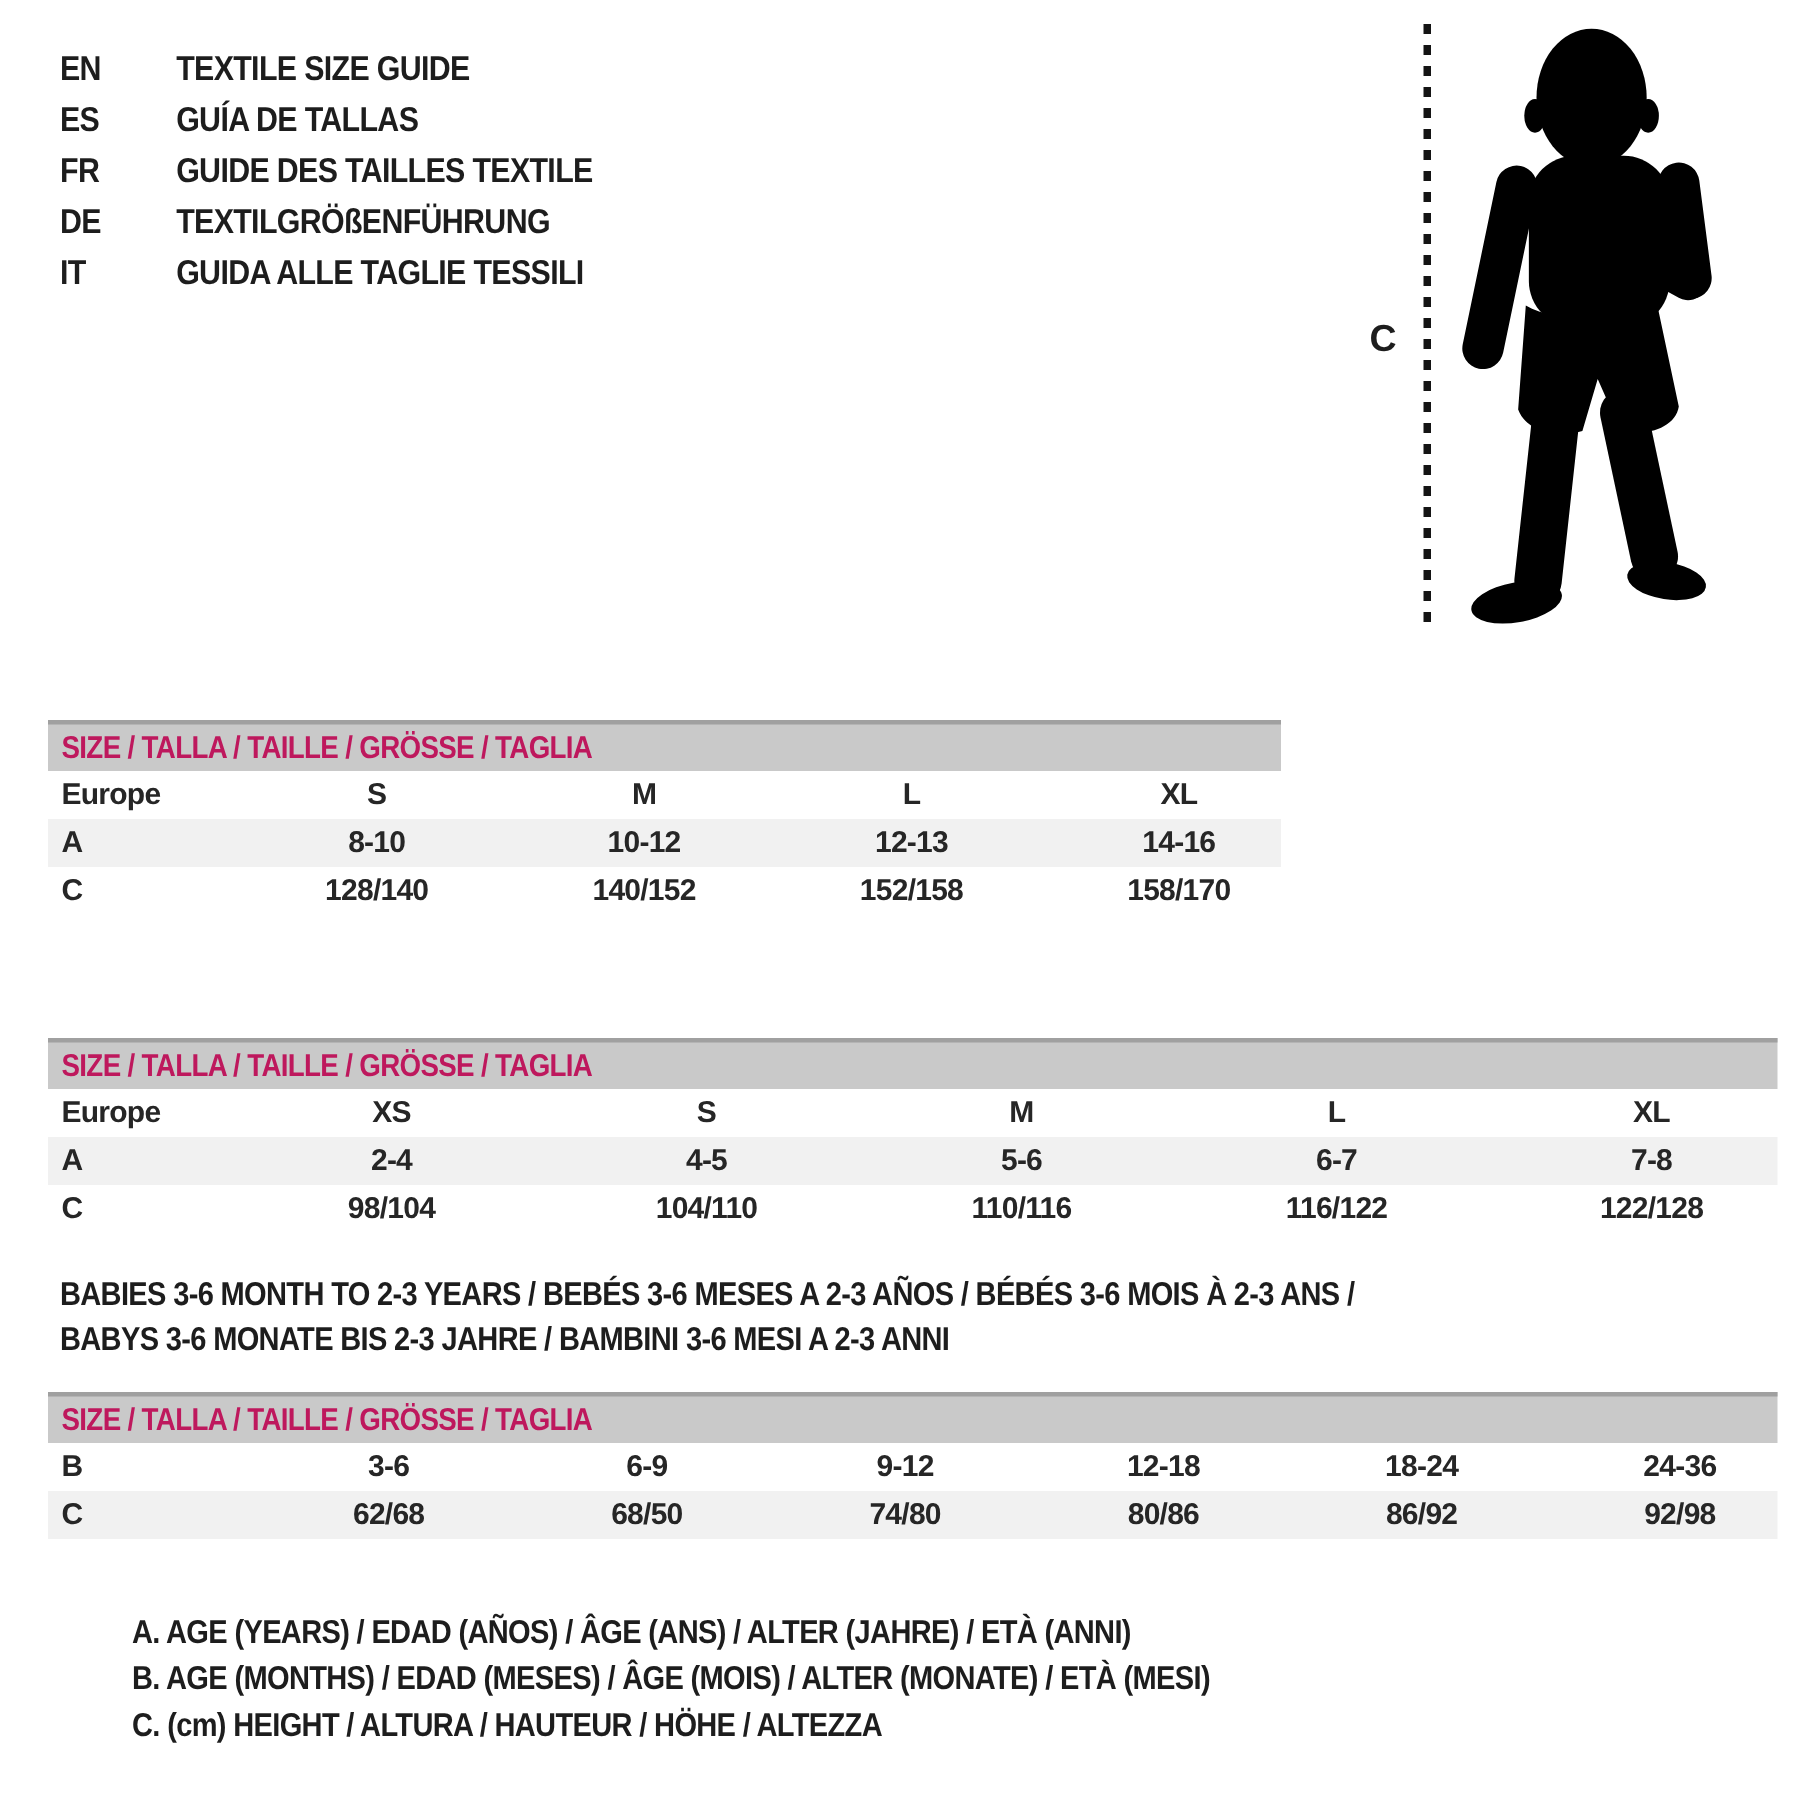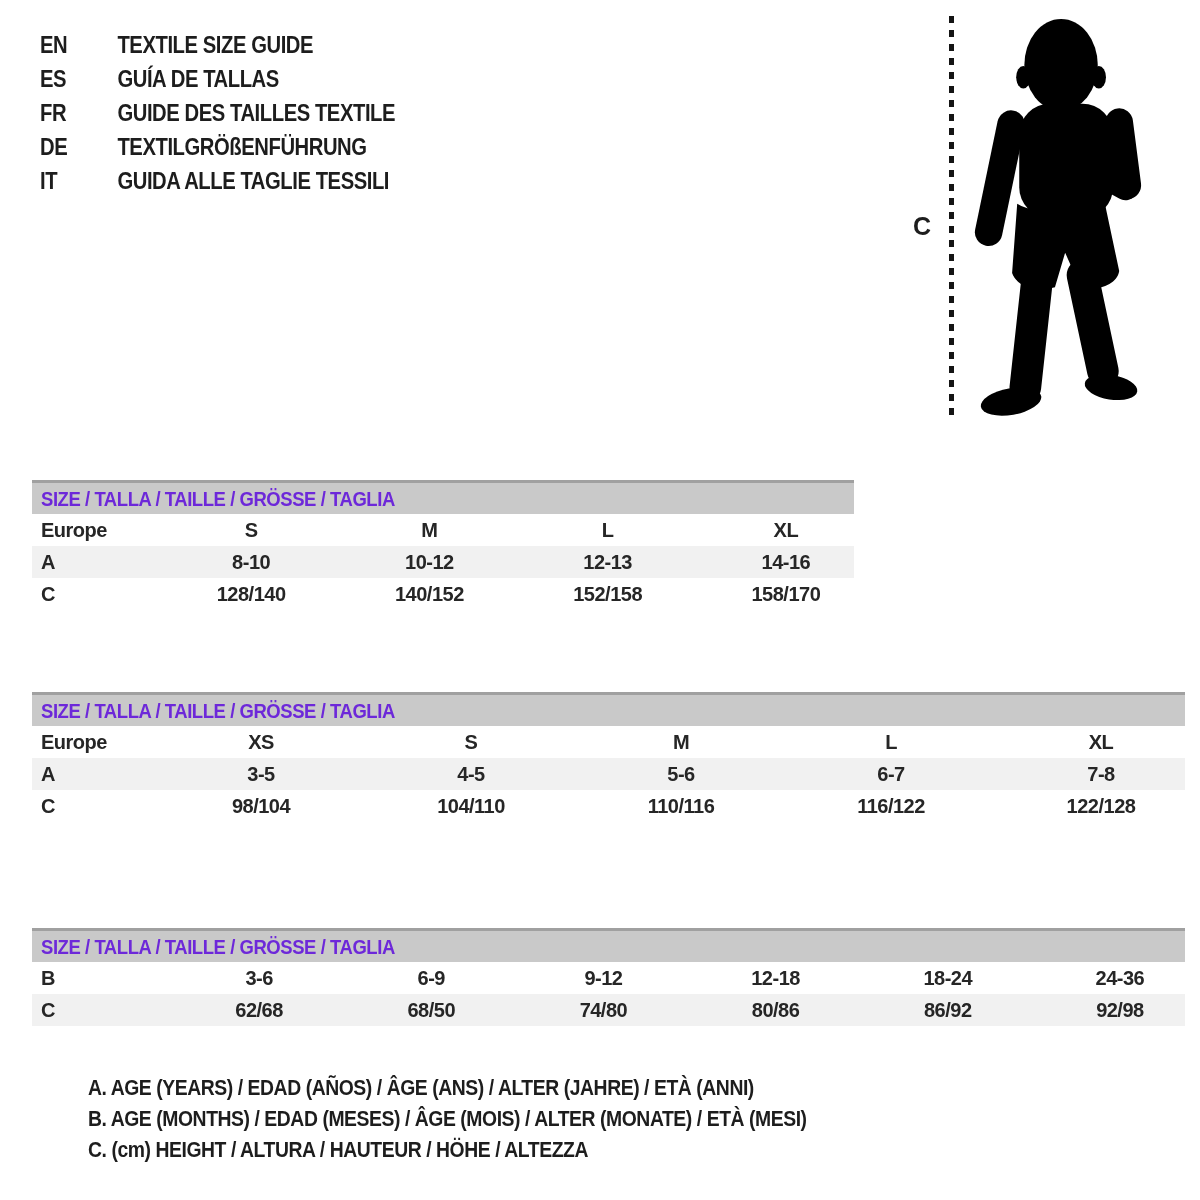--- a/index.html
+++ b/index.html
@@ -26,21 +26,21 @@
 
   
   .section-title { position:absolute; left:40px; font-size:22px; font-weight:700;
                    letter-spacing:-0.5px; line-height:30px; }
   .sub-a { font-size:0.62em; vertical-align:-0.28em; }
 
   
   .size-table { position:absolute; left:32px; }
   .bar { height:34px; background:#c9c9c9; border-top:3px solid #a0a0a0;
          display:flex; align-items:center; padding-left:9px;
-         font-size:21px; font-weight:700; color:#6d28d9; letter-spacing:-0.5px; }
+         font-size:21px; font-weight:700; color:#be185d; letter-spacing:-0.5px; }
   .trow { display:grid; align-items:center; height:32px;
           font-size:20px; font-weight:700; color:#262626; letter-spacing:-0.5px;gap:42px; }
   .trow.alt { background:#f1f1f1; }
   .cell { text-align:center; }
   .cell.label { text-align:left; padding-left:9px; }
   .t-junior { top:480px; width:822px; }
   .t-junior .trow { grid-template-columns:109px repeat(4, 1fr); }
   .t-children { top:692px; width:1153px; }
   .t-children .trow { grid-template-columns:103px repeat(5, 1fr); }
   .t-babies { top:928px; width:1153px; }
@@ -134,36 +134,40 @@
     <div class="trow">
       <span class="cell label">Europe</span>
       <span class="cell">XS</span>
       <span class="cell">S</span>
       <span class="cell">M</span>
       <span class="cell">L</span>
       <span class="cell">XL</span>
     </div>
     <div class="trow alt">
       <span class="cell label">A</span>
-      <span class="cell">3-5</span>
+      <span class="cell">2-4</span>
       <span class="cell">4-5</span>
       <span class="cell">5-6</span>
       <span class="cell">6-7</span>
       <span class="cell">7-8</span>
     </div>
     <div class="trow">
       <span class="cell label">C</span>
       <span class="cell">98/104</span>
       <span class="cell">104/110</span>
       <span class="cell">110/116</span>
       <span class="cell">116/122</span>
       <span class="cell">122/128</span>
     </div>
   </div>
 
+  <div class="section-title" style="top:848px;">
+    <span class="cond">BABIES 3-6 MONTH TO 2-3 YEARS / BEBÉS 3-6 MESES A 2-3 AÑOS / BÉBÉS 3-6 MOIS À 2-3 ANS /</span><br>
+    <span class="cond">BABYS 3-6 MONATE BIS 2-3 JAHRE / BAMBINI 3-6 MESI A 2-3 ANNI</span>
+  </div>
   <div class="size-table t-babies">
     <div class="bar">
       <span class="cond">SIZE / TALLA / TAILLE / GRÖSSE / TAGLIA</span>
     </div>
     <div class="trow">
       <span class="cell label">B</span>
       <span class="cell">3-6</span>
       <span class="cell">6-9</span>
       <span class="cell">9-12</span>
       <span class="cell">12-18</span>

